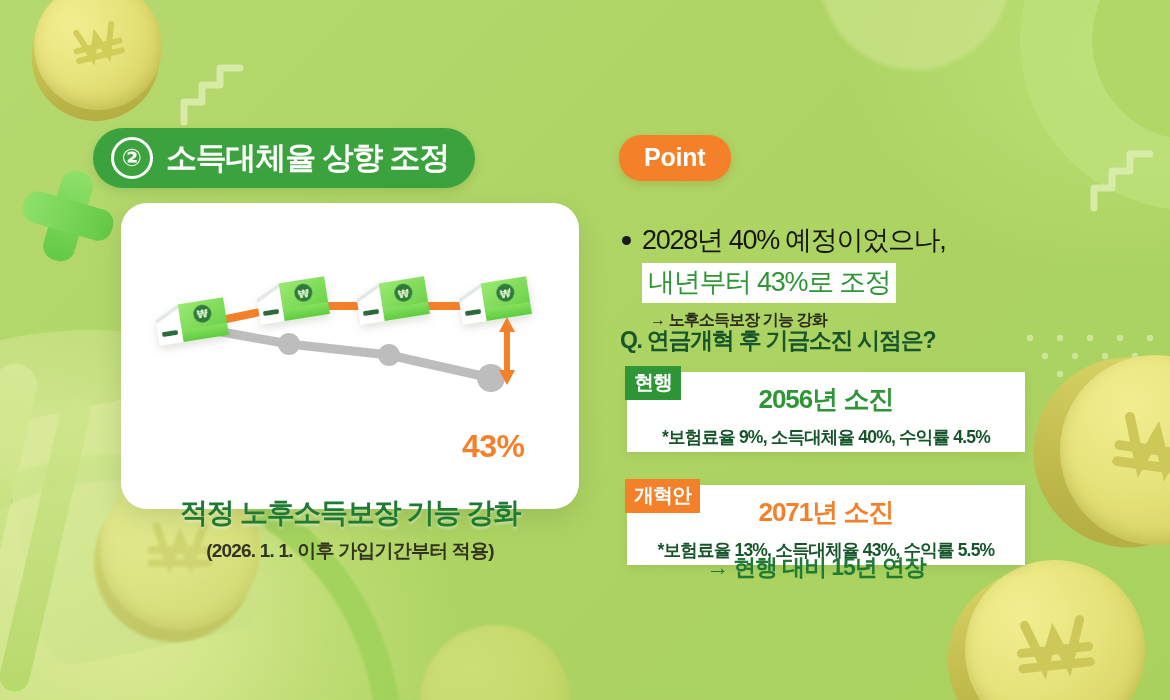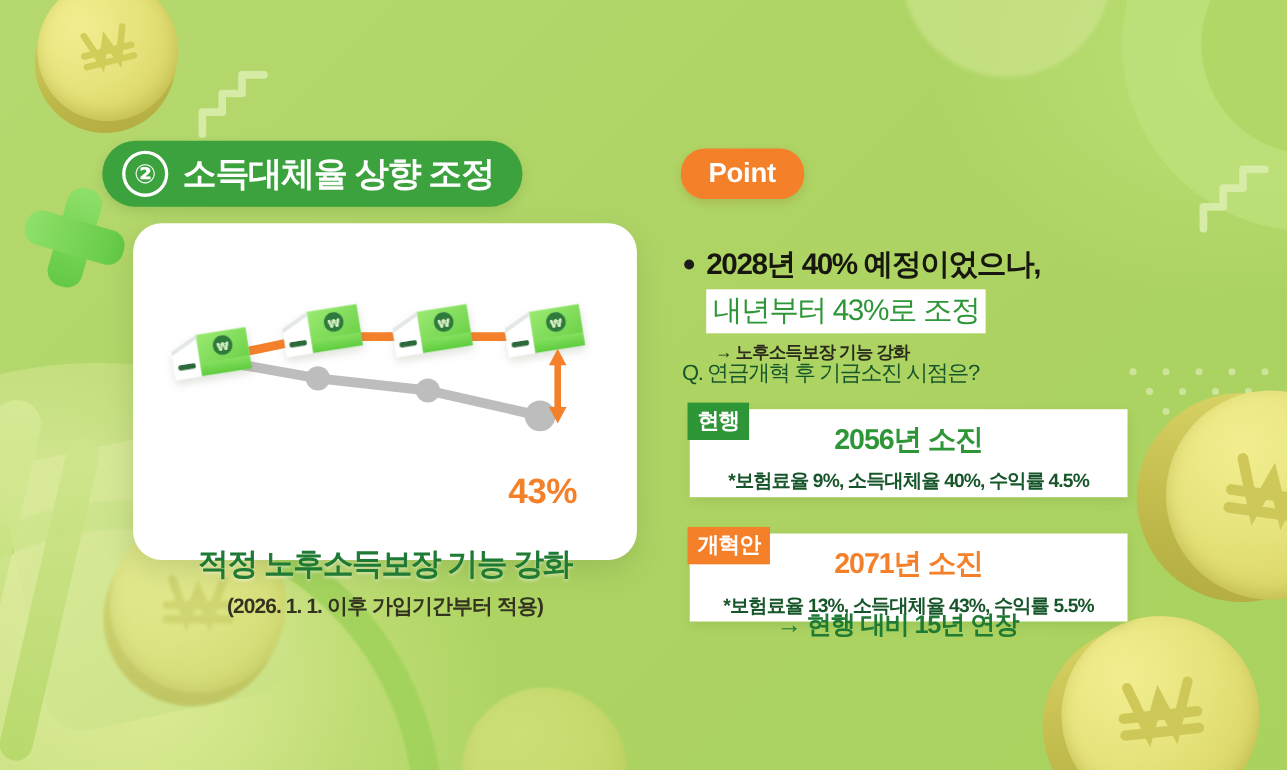--- a/index.html
+++ b/index.html
@@ -68,26 +68,26 @@
 
   
   .point-badge{
     position:absolute;left:619px;top:135px;
     background:#f5802a;color:#fff;border-radius:22px;
     padding:8px 25px 9px;font-size:25px;font-weight:700;letter-spacing:-.2px;
     box-shadow:0 3px 8px rgba(150,80,20,.2);
   }
   .bullet-row{position:absolute;left:622px;top:222px;display:flex;gap:11px;align-items:flex-start;}
   .dot{width:9px;height:9px;border-radius:50%;background:#1b1b1b;margin-top:14px;flex:none;}
-  .b-line1{font-size:27px;font-weight:700;color:#17170f;letter-spacing:-1.3px;white-space:nowrap;}
+  .b-line1{font-size:27px;font-weight:400;color:#17170f;letter-spacing:-1.3px;white-space:nowrap;}
   .b-hl{display:inline-block;margin-top:5px;background:#fff;color:#2e9637;
         font-size:27px;font-weight:400;letter-spacing:-1.3px;padding:1px 6px 3px;white-space:nowrap;}
   .b-sub{margin-top:7px;margin-left:8px;font-size:16px;font-weight:700;color:#2b2b1c;letter-spacing:-.9px;white-space:nowrap;}
 
-  .qline{position:absolute;left:620px;top:325px;font-size:20px;font-weight:400;color:#17552a;letter-spacing:-1.3px;white-space:nowrap;}
+  .qline{position:absolute;left:620px;top:325px;font-size:23px;font-weight:700;color:#17552a;letter-spacing:-1.3px;white-space:nowrap;}
 
   .panel{position:absolute;background:#fff;box-shadow:0 3px 9px rgba(90,120,50,.16);}
   .panel .ptitle{text-align:center;font-size:26px;font-weight:700;letter-spacing:-1px;}
   .panel .pnote{text-align:center;font-size:17.5px;font-weight:700;color:#17552a;letter-spacing:-.8px;white-space:nowrap;}
 
   .tag{position:absolute;color:#fff;font-size:20px;font-weight:700;letter-spacing:-1px;
        padding:3px 9px 4px;white-space:nowrap;}
   .tag-cur{background:#2e9637;left:625px;top:366px;}
   .tag-ref{background:#f5802a;left:625px;top:479px;}
 

